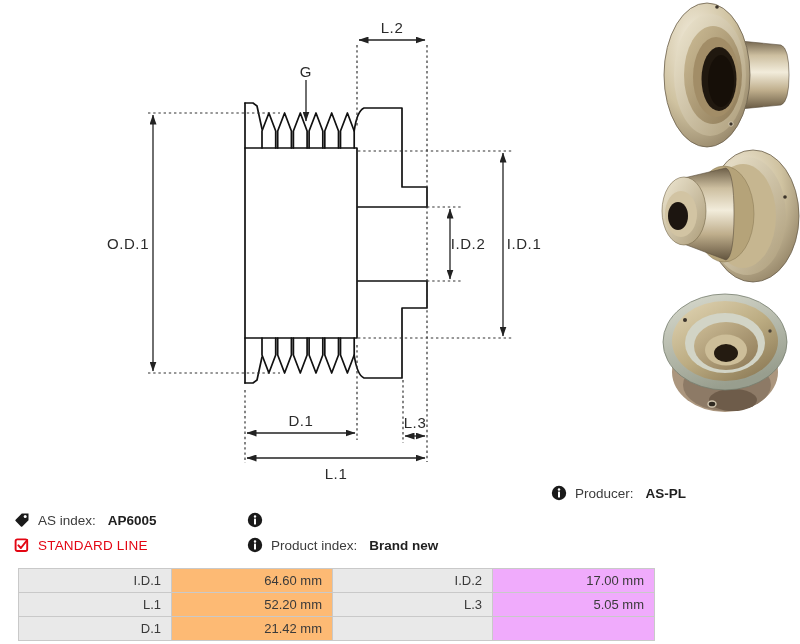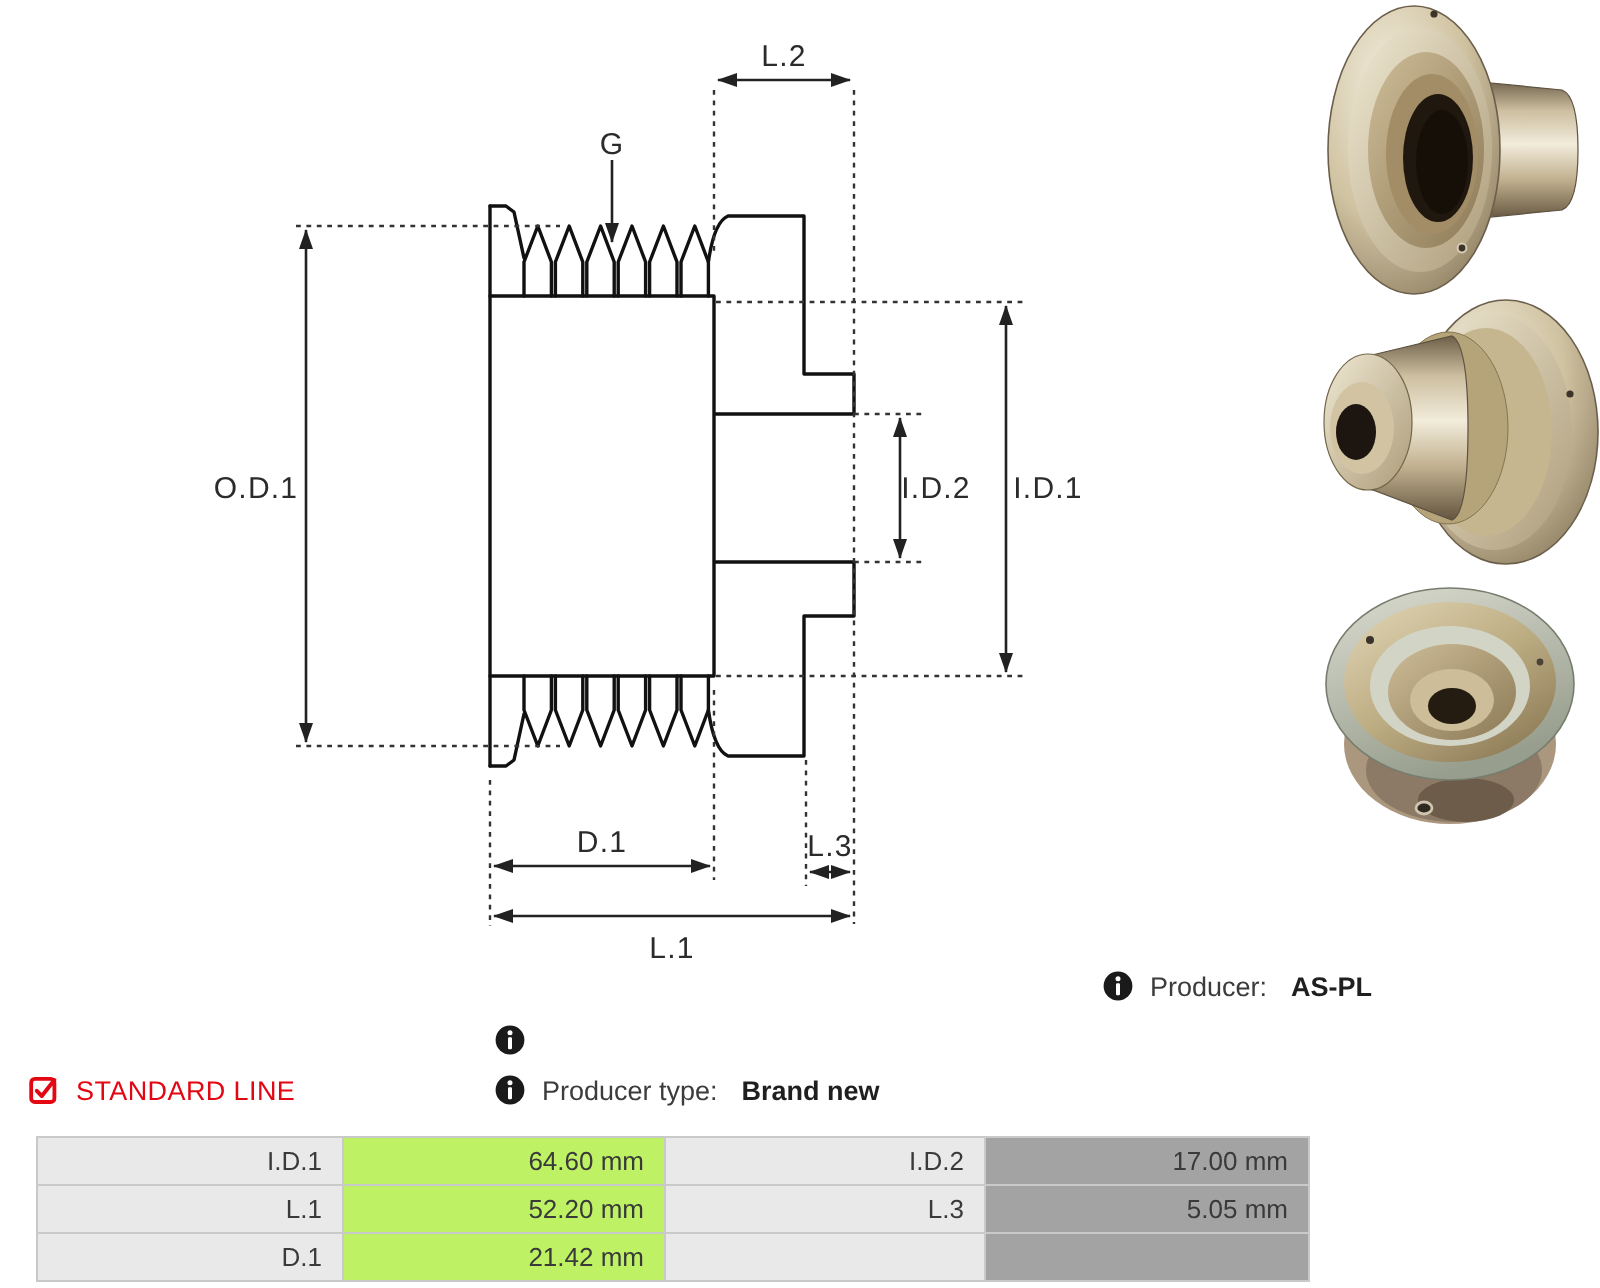--- a/index.html
+++ b/index.html
@@ -34,23 +34,23 @@
   .as-underline { height:1.6px; background:#555; margin-top:1px; }
   .as-tagline { font-size:5.5px; color:#9a9a9a; margin-top:2.5px; letter-spacing:.2px; }
 
   
   table.spec { position:absolute; left:18px; top:568px; border-collapse:collapse; }
   table.spec td {
     height:23px; font-size:13px; color:#3a3a3a; text-align:right;
     padding:0 10px 0 0; border:1px solid #c9c9c9; box-sizing:content-box;
   }
   td.lab1 { width:142px; background:#e9e9e9; }
-  td.val1 { width:150px; background:#bef264; }
+  td.val1 { width:150px; background:#fdba74; }
   td.lab2 { width:149px; background:#e9e9e9; }
-  td.val2 { width:151px; background:#a3a3a3; }
+  td.val2 { width:151px; background:#f0abfc; }
 
   
   .dim-text { font-size:15px; letter-spacing:.6px; fill:#2b2b2b; }
 </style>
 </head>
 <body>
 
 <div class="canvas">
 
   <svg class="abs" style="left:0;top:0" width="560" height="505" viewBox="0 0 560 505">
@@ -165,20 +165,28 @@
       <ellipse cx="125" cy="343" rx="40" ry="30" fill="#d2d4c6"></ellipse>
       <ellipse cx="126" cy="346" rx="32" ry="24" fill="url(#gRec)"></ellipse>
       <ellipse cx="126" cy="350" rx="21" ry="15.5" fill="#cdbe99"></ellipse>
       <ellipse cx="126" cy="353" rx="12" ry="9" fill="#241b11"></ellipse>
       <circle cx="85" cy="320" r="2" fill="#3a332b"></circle>
       <circle cx="170" cy="331" r="1.7" fill="#4a4238"></circle>
       <ellipse cx="112" cy="404" rx="4" ry="3" fill="#2f2921" stroke="#cfc4ae" stroke-width="1.4"></ellipse>
     </g>
   </svg>
 
+  <div class="info-item" style="left:14px;top:512px">
+    <svg class="ic" viewBox="0 0 16 16">
+      <path d="M14.5,8.2 L8.3,14.4 Q7.6,15.1 6.9,14.4 L1.6,9.1 Q0.9,8.4 1.6,7.7 L7.8,1.5 L14.5,1.5 Z" fill="#1a1a1a"></path>
+      <circle cx="11.2" cy="4.6" r="1.5" fill="#fff"></circle>
+    </svg>
+    <span class="lbl">AS index:</span>
+      <span class="bold">AP6005</span>
+  </div>
 
   <div class="info-item" style="left:14px;top:537px">
     <svg class="ic" viewBox="0 0 16 16">
       <rect x="1.6" y="2.4" width="11.6" height="11.6" rx="1.8" fill="none" stroke="#e30613" stroke-width="1.9"></rect>
       <path d="M4.4,8.4 L6.9,11 L13.2,3" fill="none" stroke="#e30613" stroke-width="2" stroke-linecap="round" stroke-linejoin="round"></path>
     </svg>
     <span class="red-line">STANDARD LINE</span>
   </div>
 
   <div class="info-item" style="left:247px;top:512px">
@@ -188,21 +196,21 @@
       <rect x="7" y="6.6" width="2" height="6" rx="0.6" fill="#fff"></rect>
     </svg>
   </div>
 
   <div class="info-item" style="left:247px;top:537px">
     <svg class="ic" viewBox="0 0 16 16">
       <circle cx="8" cy="8" r="7.2" fill="#1a1a1a"></circle>
       <circle cx="8" cy="4.4" r="1.25" fill="#fff"></circle>
       <rect x="7" y="6.6" width="2" height="6" rx="0.6" fill="#fff"></rect>
     </svg>
-    <span class="lbl">Producer type:</span>
+    <span class="lbl">Product index:</span>
       <span class="bold">Brand new</span>
   </div>
 
   <div class="info-item" style="left:551px;top:485px">
     <svg class="ic" viewBox="0 0 16 16">
       <circle cx="8" cy="8" r="7.2" fill="#1a1a1a"></circle>
       <circle cx="8" cy="4.4" r="1.25" fill="#fff"></circle>
       <rect x="7" y="6.6" width="2" height="6" rx="0.6" fill="#fff"></rect>
     </svg>
     <span class="lbl">Producer:</span>

